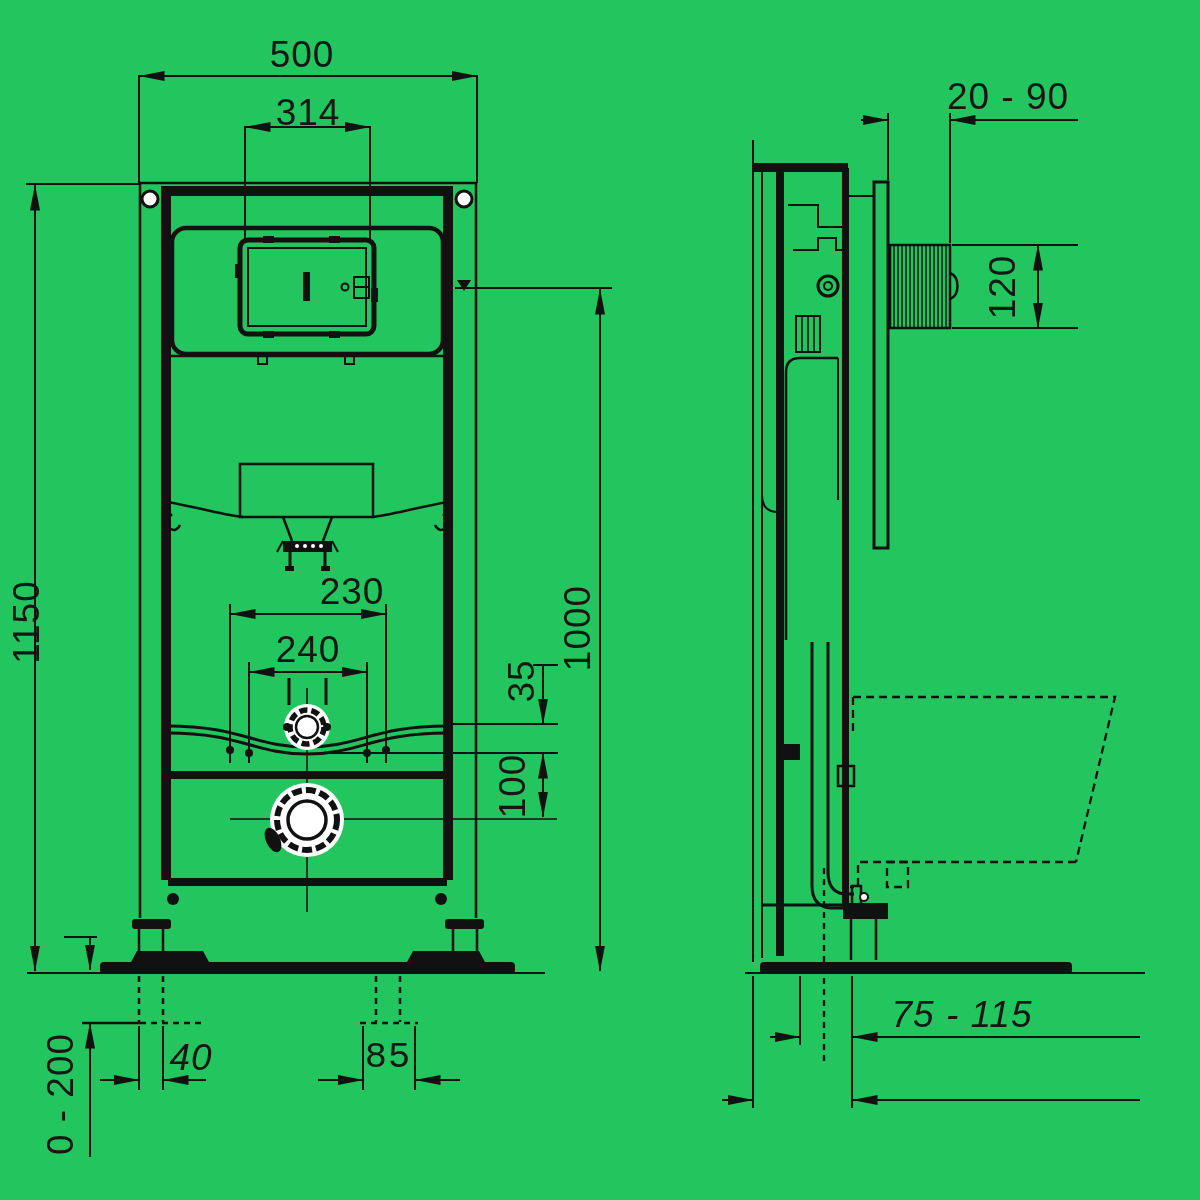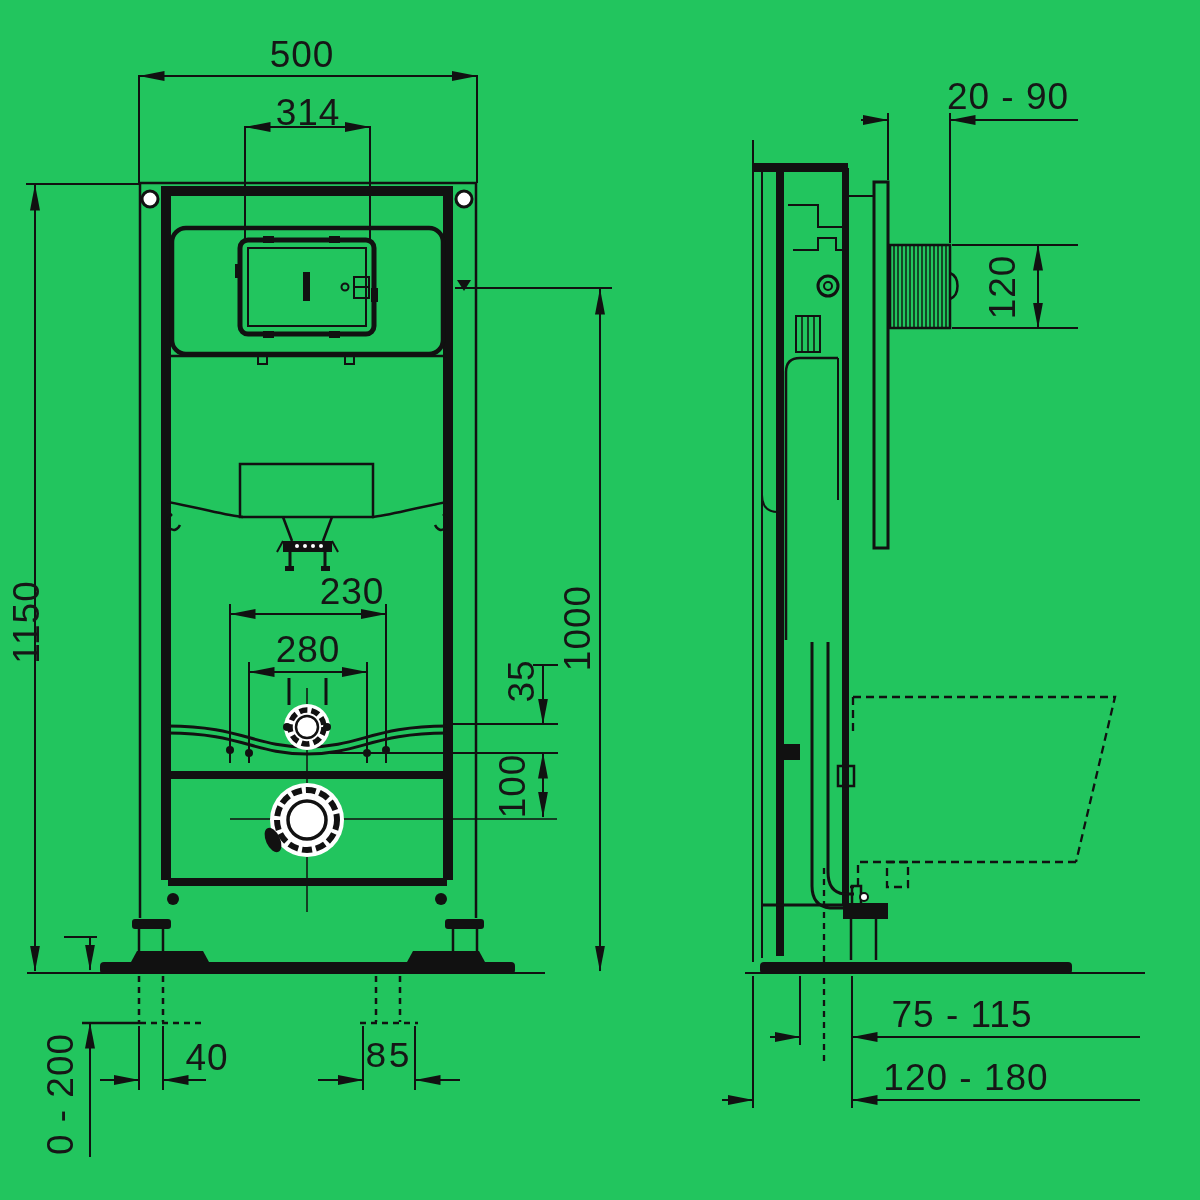--- a/index.html
+++ b/index.html
@@ -297,26 +297,25 @@
       <line x1="722" y1="1100" x2="753" y2="1100" marker-end="url(#ae)"></line>
       <line x1="1140" y1="1100" x2="852" y2="1100" marker-end="url(#ae)"></line>
     </g>
   </g>
 </svg>
 
 <div class="dim-label" style="left:302px;top:54px;">500</div>
 <div class="dim-label" style="left:308px;top:112px;">314</div>
 <div class="dim-label rot" style="left:26px;top:622px;">1150</div>
 <div class="dim-label" style="left:308px;top:591px;margin-left:44px;">230</div>
-<div class="dim-label" style="left:308px;top:649px;">280</div>
+<div class="dim-label" style="left:308px;top:649px;">240</div>
 <div class="dim-label rot" style="left:521px;top:681px;">35</div>
 <div class="dim-label rot" style="left:512px;top:786px;">100</div>
 <div class="dim-label rot" style="left:577px;top:628px;">1000</div>
-<div class="dim-label" style="left:207px;top:1057px;">40</div>
+<div class="dim-label" style="left:191px;top:1057px;font-style:italic;">40</div>
 <div class="dim-label" style="left:388px;top:1057px;font-family:Liberation Mono, monospace;">85</div>
 <div class="dim-label rot" style="left:60px;top:1094px;">0 - 200</div>
 
 <div class="dim-label" style="left:1008px;top:96px;">20 - 90</div>
 <div class="dim-label rot" style="left:1002px;top:287px;">120</div>
-<div class="dim-label" style="left:962px;top:1014px;">75 - 115</div>
-<div class="dim-label" style="left:966px;top:1077px;">120 - 180</div>
+<div class="dim-label" style="left:962px;top:1014px;font-style:italic;">75 - 115</div>
 
 </div>
 
 </body></html>

